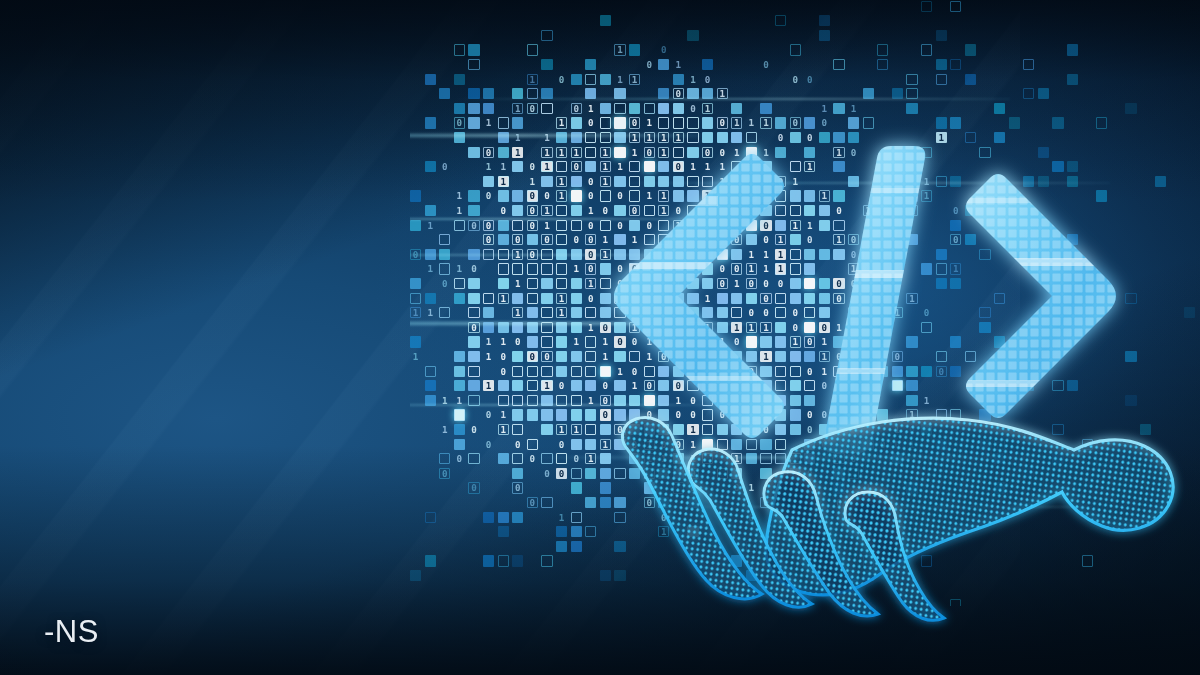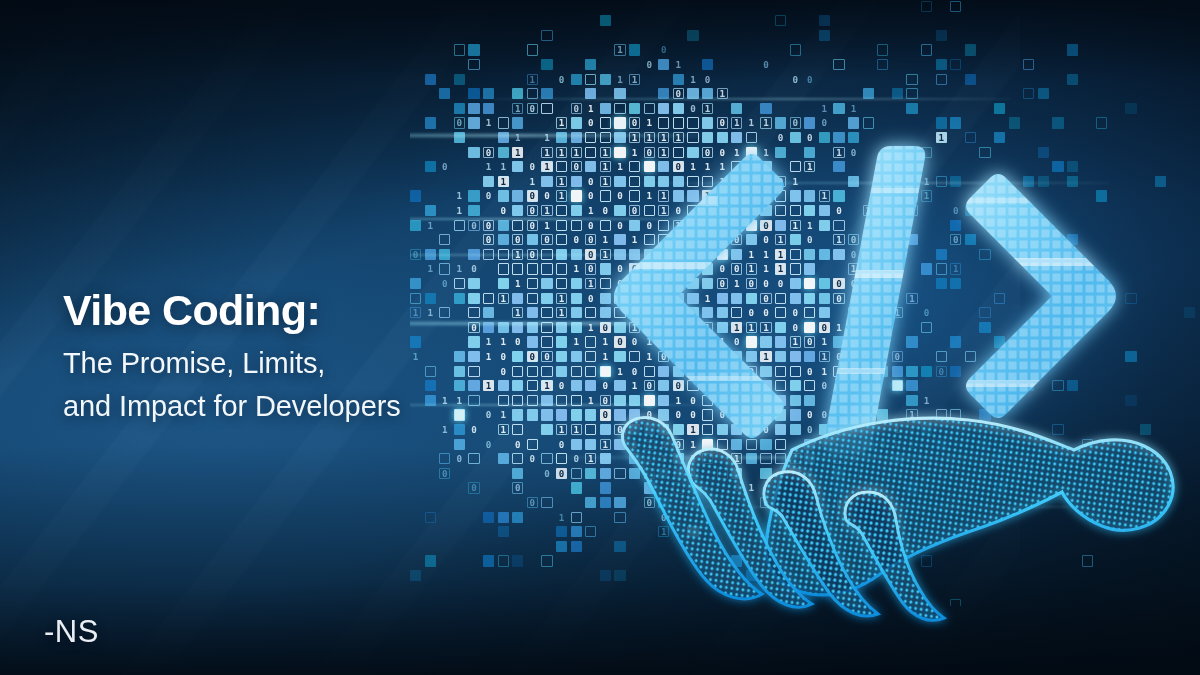--- a/index.html
+++ b/index.html
@@ -1328,22 +1328,17 @@
           </clipPath>
         <use href="#f1" fill="#0b2c52" opacity=".6"></use>
         <g clip-path="url(#c1)">
             <rect x="0" y="0" width="600" height="250" fill="url(#mesh)"></rect>
           </g>
         <use href="#f1" fill="none" stroke="url(#rimG)" stroke-width="3" opacity=".95"></use>
       </g>
     </svg>
   </div>
 
-  <div class="text-block">
-    <div class="headline">Vibe Coding:</div>
-    <div class="subline">The Promise, Limits,
-and Impact for Developers</div>
-  </div>
 
   <div class="signature">-NS</div>
 
   <div class="vignette"></div>
 </div>
 
 </body></html>

